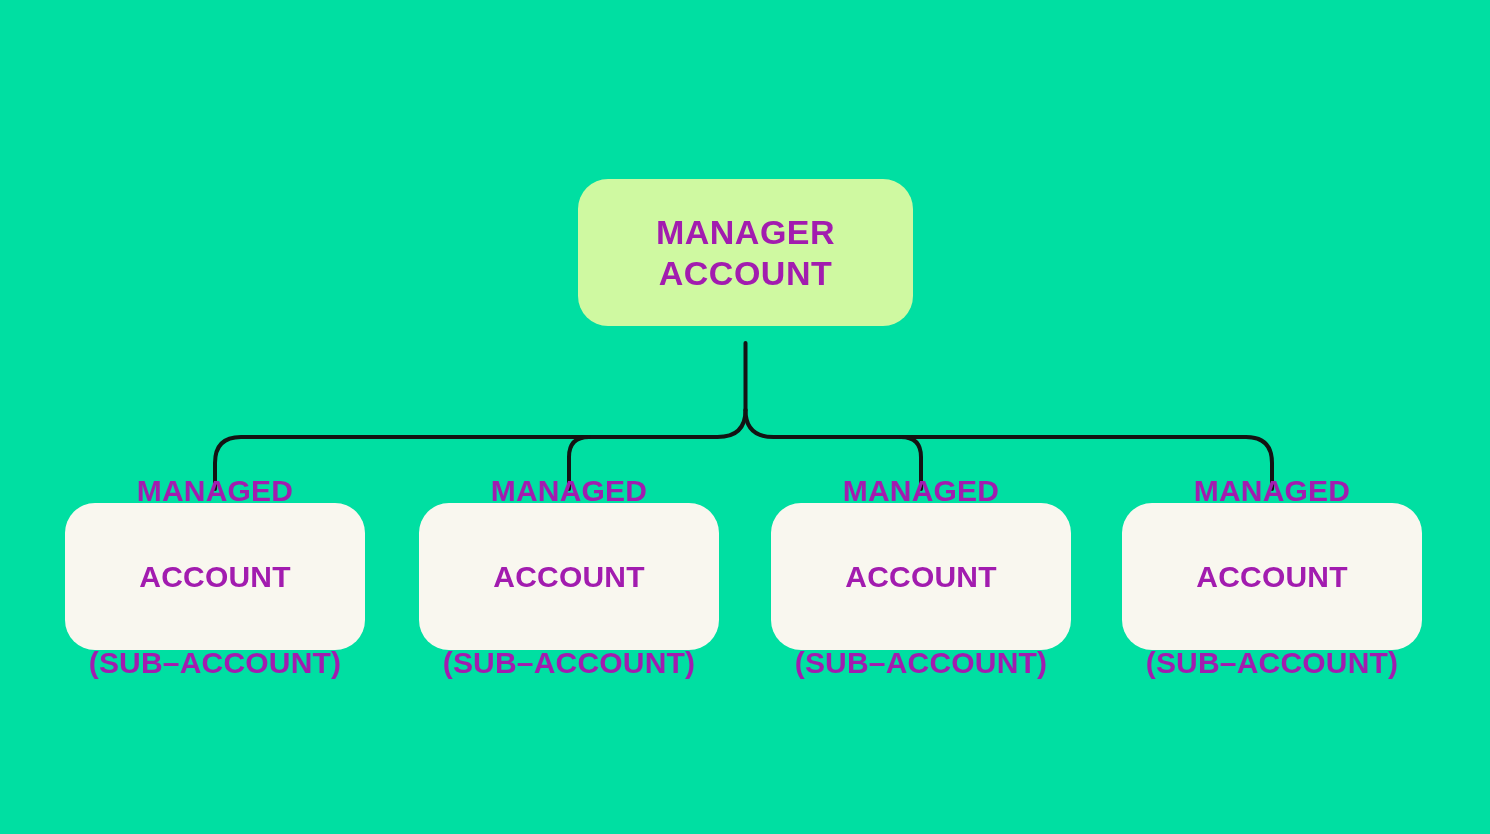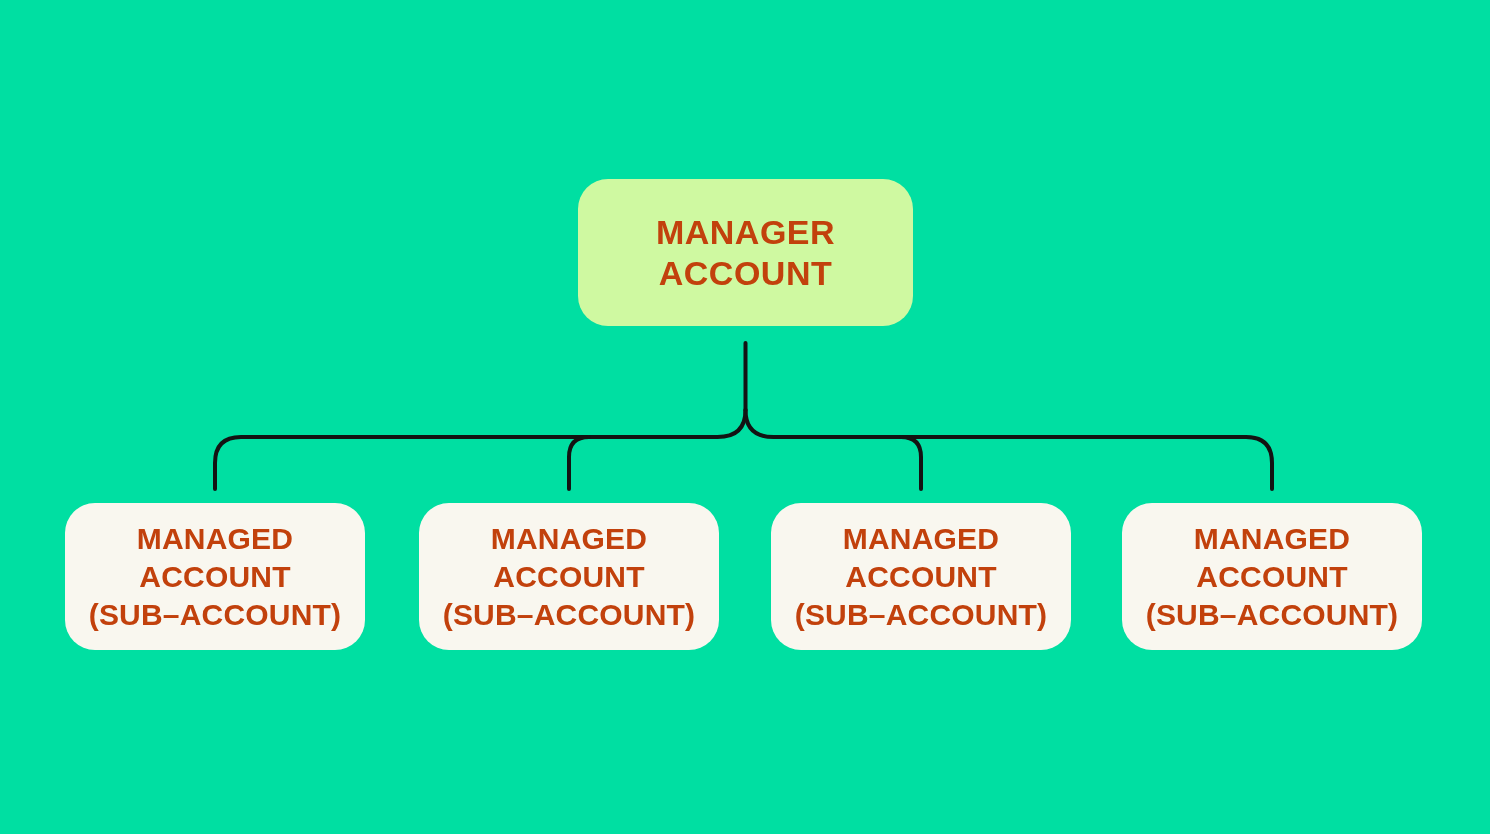--- a/index.html
+++ b/index.html
@@ -30,41 +30,42 @@
     stroke-linecap: round;
   }
   .node {
     position: absolute;
     display: flex;
     flex-direction: column;
     justify-content: center;
     align-items: center;
     text-align: center;
     border-radius: 30px;
-    color: #c2410c;
+    color: #a21caf;
     font-weight: 700;
   }
   .node.root {
     left: 578px;
     top: 179px;
     width: 335px;
     height: 147px;
     background: #CFF9A1;
     font-size: 34px;
     line-height: 41px;
     letter-spacing: 0.5px;
   }
   .node.child {
     top: 503px;
     width: 300px;
     height: 147px;
     background: #F9F7EF;
     font-size: 30px;
     line-height: 38px;
     letter-spacing: 0.2px;
+    gap: 48px;
   }
   .node.child.c1 { left: 65px; }
   .node.child.c2 { left: 419px; }
   .node.child.c3 { left: 771px; }
   .node.child.c4 { left: 1122px; }
   .label-line {
     display: block;
     white-space: nowrap;
   }
 </style>

